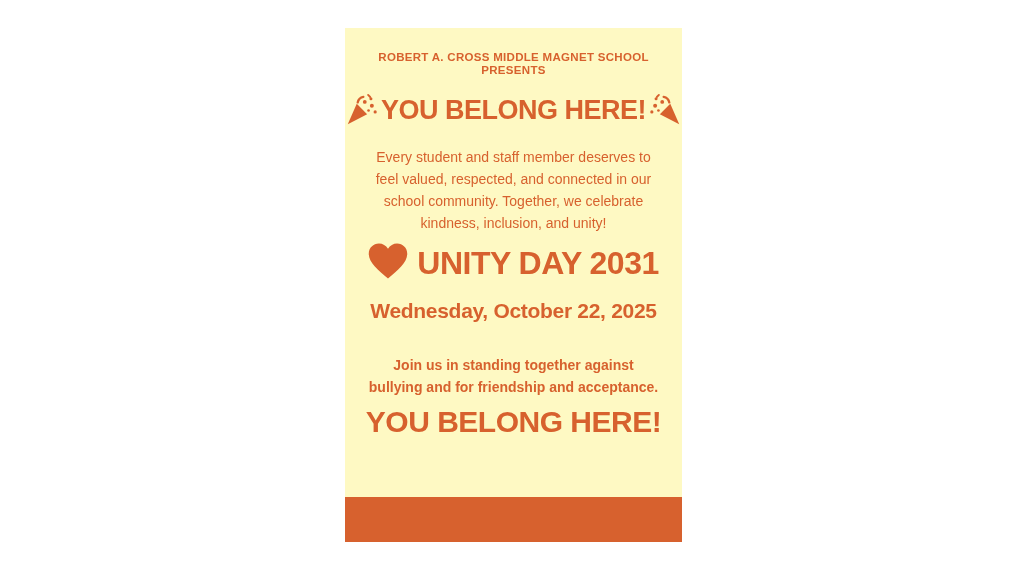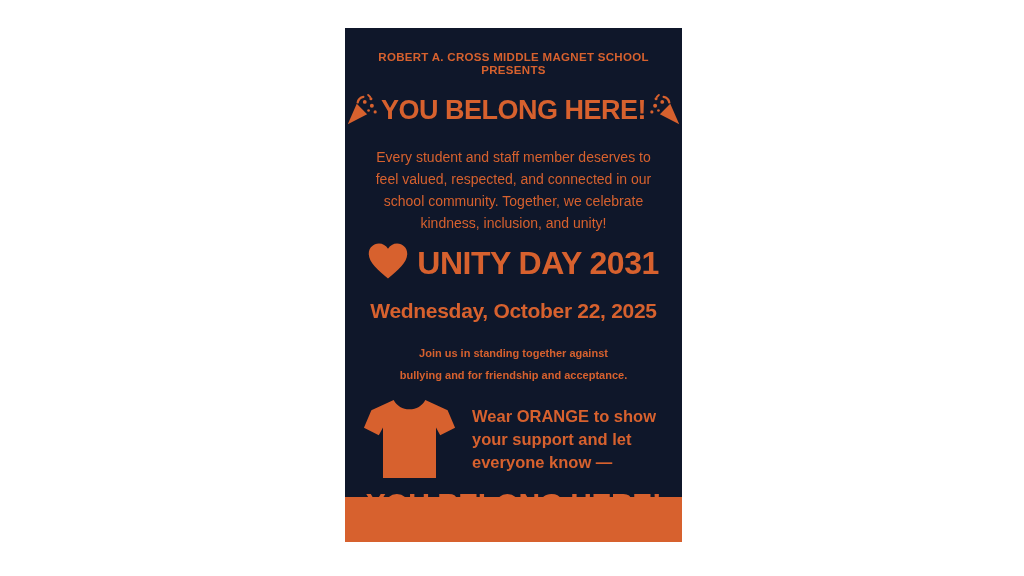--- a/index.html
+++ b/index.html
@@ -16,21 +16,21 @@
     width: 1024px;
     height: 576px;
     background: #ffffff;
   }
   .flyer {
     position: absolute;
     left: 345px;
     top: 28px;
     width: 337px;
     height: 514px;
-    background: #0f172a;
+    background: #fef9c3;
     color: #D7612E;
     text-align: center;
     overflow: hidden;
   }
   .flyer * { font-stretch: condensed; }
   .presents {
     margin-top: 23px;
     font-size: 11.5px;
     font-weight: 700;
     letter-spacing: 0.3px;
@@ -78,22 +78,22 @@
     white-space: nowrap;
   }
   .event-date {
     margin-top: 16px;
     font-size: 21px;
     font-weight: 700;
     letter-spacing: -0.3px;
     line-height: 25px;
   }
   .join {
-    margin: 19px 14px 0 14px;
-    font-size: 11px;
+    margin: 31px 14px 0 14px;
+    font-size: 14px;
     font-weight: 700;
     line-height: 22px;
     white-space: pre-line;
   }
   .wear-row {
     margin: 12px 16px 0 18px;
     display: flex;
     align-items: center;
     justify-content: flex-start;
     gap: 16px;
@@ -177,28 +177,18 @@
         </svg>
       </span>
       <h2 class="event-title">UNITY DAY 2031</h2>
     </div>
 
     <div class="event-date">Wednesday, October 22, 2025</div>
 
     <p class="join">Join us in standing together against
 bullying and for friendship and acceptance.</p>
 
-    <div class="wear-row">
-      <span class="tshirt">
-        <svg width="93" height="80" viewBox="0 0 100 86" aria-hidden="true">
-          <path fill="#D7612E" d="M33 1 L9 12 L1 31 L17 39 L21.5 30.5 L21.5 85 L78.5 85 L78.5 30.5 L83 39 L99 31 L91 12 L67 1 C63.5 7.5 57.5 11 50 11 C42.5 11 36.5 7.5 33 1 Z"></path>
-        </svg>
-      </span>
-      <p class="wear-text">Wear ORANGE to show
-your support and let
-everyone know —</p>
-    </div>
 
     <h2 class="closing">YOU BELONG HERE!</h2>
 
     <div class="bottom-bar"></div>
   </div>
 </div>
 
 </body></html>

